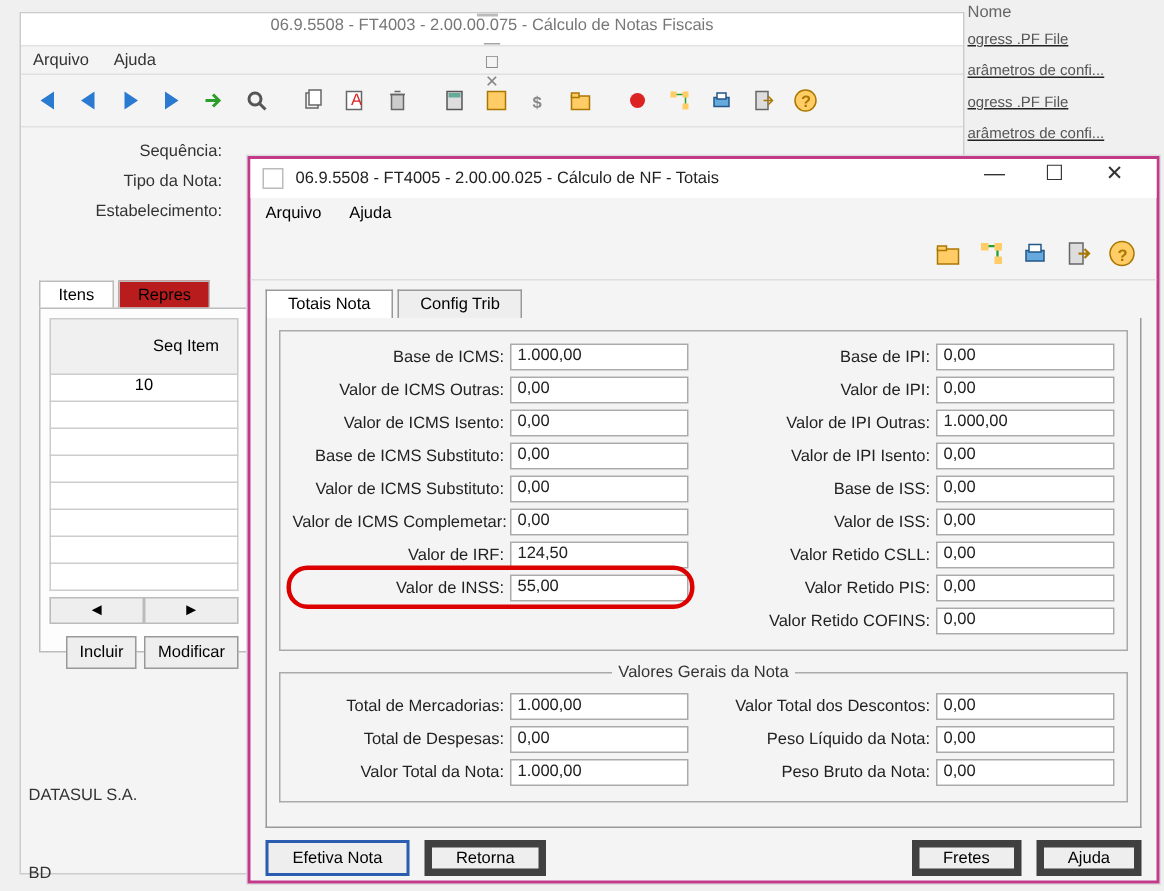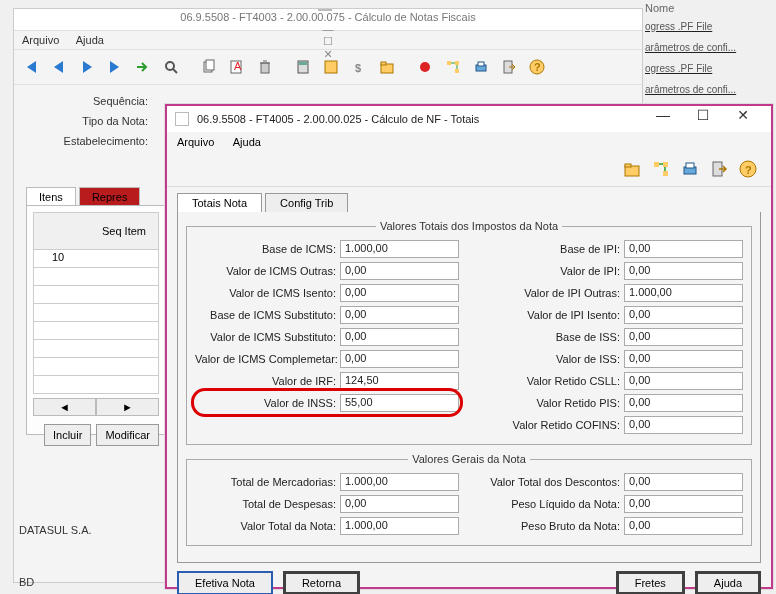--- a/index.html
+++ b/index.html
@@ -19,21 +19,21 @@
 
 .bg-labels { padding: 6px 20px; }
 .bg-labels .row { display: flex; align-items: center; height: 20px; }
 .bg-labels .lab { width: 120px; text-align: right; padding-right: 6px; color: #333; }
 
 .bg-tabs { position: absolute; left: 12px; top: 178px; }
 .bg-tab { display: inline-block; border: 1px solid #bbb; border-bottom: none; background: #fff; padding: 3px 12px; position: relative; }
 .bg-tab.inactive { background: #b91c1c; }
 .bg-panel { position: absolute; left: 12px; top: 196px; width: 140px; height: 230px; border: 1px solid #bbb; background: #fdfdfd; padding: 6px; }
 .seq-header { text-align: right; background: #f0f0f0; border: 1px solid #ccc; padding: 12px; }
-.seq-cell { border: 1px solid #ccc; border-top: none; height: 18px; text-align: left; padding: 1px 18px; background: #fff; }
+.seq-cell { border: 1px solid #ccc; border-top: none; height: 18px; text-align: center; padding: 1px 18px; background: #fff; }
 .seq-scroll { display: flex; margin-top: 4px; }
 .seq-scroll button { flex: 1; height: 18px; border: 1px solid #bbb; background: #eee; }
 .bg-btns { position: absolute; left: 30px; top: 415px; }
 .bg-btns button { height: 22px; padding: 0 8px; border: 1px solid #999; background: #eee; margin-right: 2px; }
 
 .footer-bg { position: absolute; left: 13px; bottom: 0; color: #333; padding: 6px; }
 
 
 .files { position: absolute; right: 0; top: 0; width: 135px; }
 .files .fhdr { color: #666; padding: 2px 4px; }
@@ -59,21 +59,21 @@
 fieldset legend { padding: 0 4px; color: #333; text-align: center; width: auto; margin: 0 auto; }
 .grid2 { display: flex; gap: 20px; }
 .col { flex: 1; }
 .fld { display: flex; align-items: center; height: 21px; margin-bottom: 1px; }
 .fld .flab { width: 145px; text-align: right; padding-right: 4px; color: #222; white-space: nowrap; }
 .fld .fval { flex: 1; height: 18px; border: 1px solid #aaa; background: #fff; padding: 1px 4px; color: #222; }
 .fld.highlight { outline: 3px solid #d00; outline-offset: 1px; border-radius: 10px; }
 
 .btnrow { display: flex; gap: 10px; padding: 8px 10px 4px; align-items: center; }
 .btnrow .spacer { flex: 1; }
-.btnrow button { height: 24px; padding: 0 16px; border: 3px solid #404040; background: #eee; }
+.btnrow button { height: 24px; padding: 0 16px; border: 5px solid #404040; background: #eee; }
 .btnrow button.primary { border: 2px solid #2a5db0; }
 
 svg { display: block; }
 </style>
 </head>
 <body>
 
 <div class="files">
   <div class="fhdr"><span>Nome</span></div>
   <div class="fitem"><span class="ftype">ogress .PF File</span></div>
@@ -292,21 +292,20 @@
       </div>
   </div>
 
   <div class="fg-tabs">
     <div class="fg-tab">Totais Nota</div>
     <div class="fg-tab inactive">Config Trib</div>
   </div>
 
   <div class="fg-body">
     <fieldset>
-      <legend>Valores Totais dos Impostos da Nota</legend>
       <div class="grid2">
         <div class="col">
           <div class="fld">
               <div class="flab">Base de ICMS:</div>
               <div class="fval">1.000,00</div>
             </div>
           <div class="fld">
               <div class="flab">Valor de ICMS Outras:</div>
               <div class="fval">0,00</div>
             </div>

